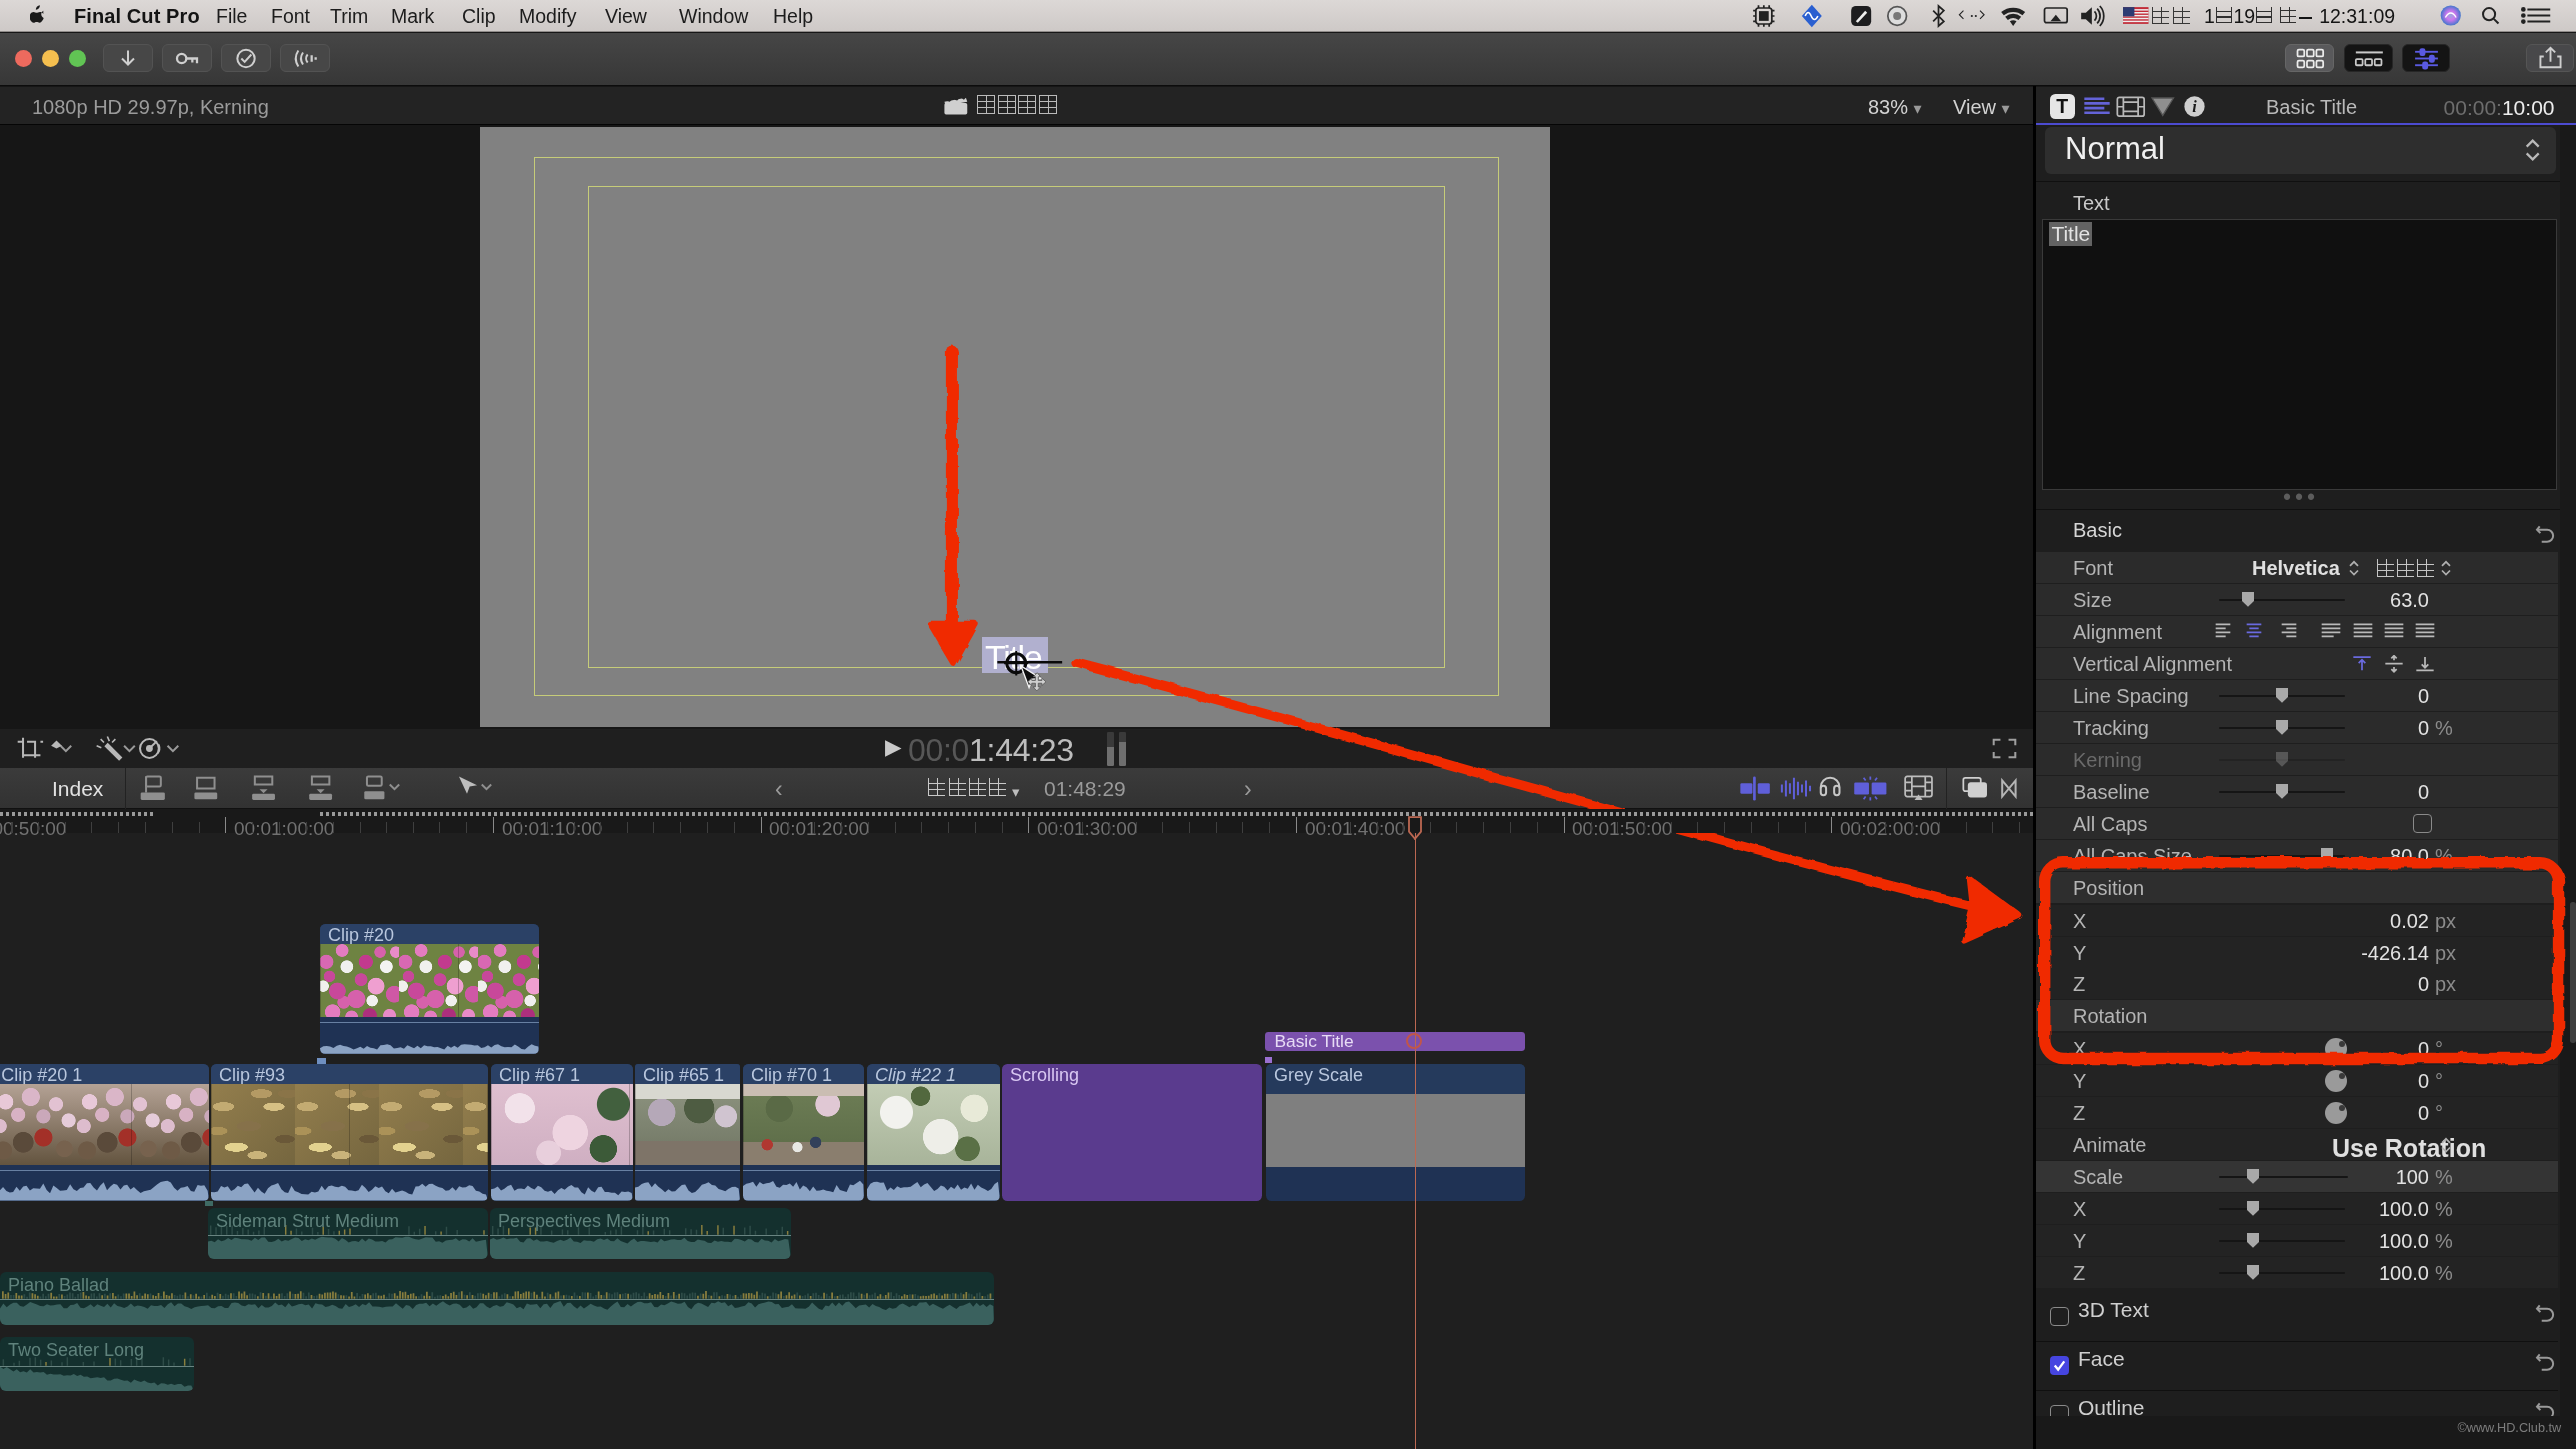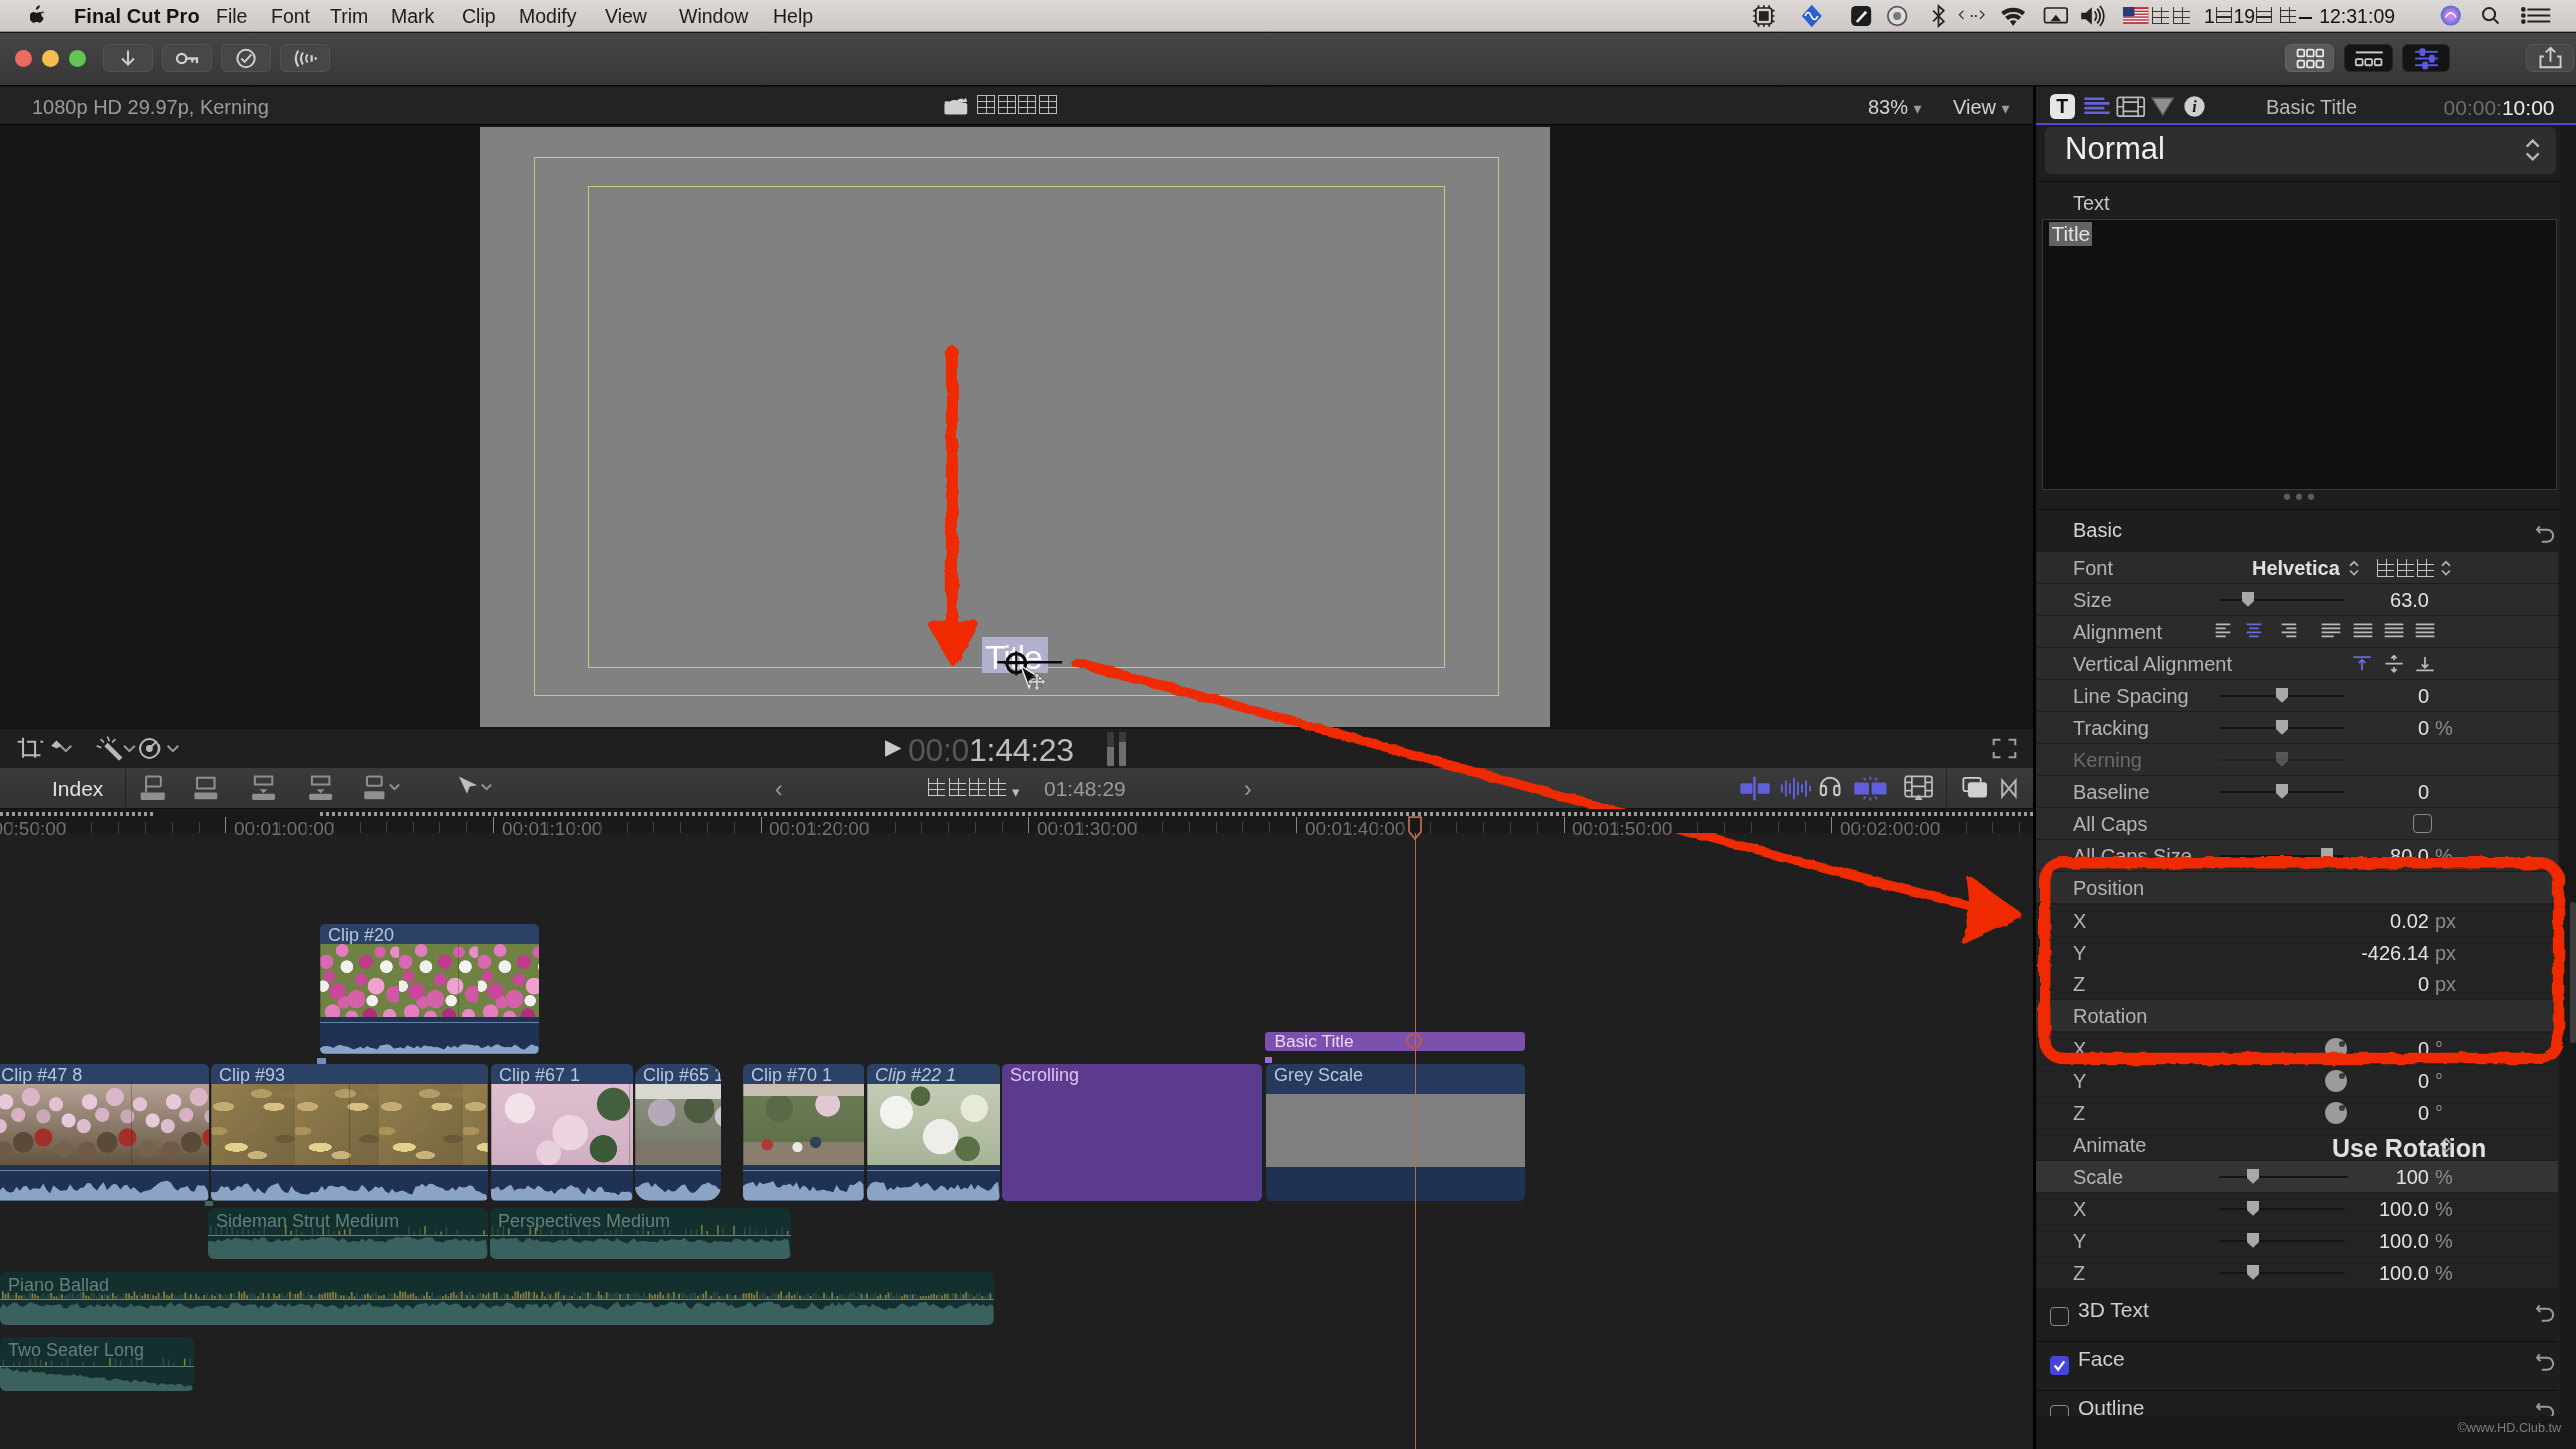--- a/index.html
+++ b/index.html
@@ -451,21 +451,21 @@
           <div class="abs" style="left:0;top:0;width:100%;height:100%;background:repeating-linear-gradient(90deg,rgba(0,0,0,.22) 0 1.3px,transparent 1.3px 138px)"></div>
         </div>
   <div class="abs" style="left:0;top:98px;width:100%;height:1.3px;background:#7a93b5;opacity:.8"></div>
   <svg class="abs" style="left:0;top:117px" width="219" height="12.7" viewBox="0 0 326 19" preserveAspectRatio="none">
     <polygon points="0,19 0,10.9 5,8.0 10,7.4 15,8.2 20,10.4 25,7.1 30,5.8 35,7.5 40,8.1 45,10.2 50,12.7 55,10.9 60,8.7 65,11.7 70,7.5 75,10.1 80,11.0 85,12.6 90,6.4 95,6.1 100,5.0 105,6.4 110,11.1 115,10.6 120,9.3 125,11.5 130,6.3 135,8.7 140,11.0 145,7.1 150,10.7 155,6.2 160,8.0 165,8.0 170,9.4 175,8.9 180,10.9 185,12.6 190,7.3 195,10.0 200,7.0 205,10.1 210,5.7 215,4.7 220,5.3 225,5.5 230,6.9 235,6.3 240,10.4 245,9.3 250,6.5 255,9.9 260,6.0 265,4.8 270,7.9 275,9.2 280,9.1 285,9.5 290,5.3 295,8.2 300,11.8 305,12.6 310,8.4 315,4.9 320,7.3 325,8.1 326,19" fill="#8ba3c4"></polygon>
         </svg>
 </div>
       <div class="abs" style="left:317px;top:225px;width:8.7px;height:6px;background:#6f8fc0"></div>
 <div class="abs" style="left:-6.7px;top:231px;width:216px;height:137px;border-radius:5.4px;overflow:hidden;background:#1f3254;">
   <div class="abs" style="left:0;top:0;width:100%;height:20px;background:#2b4166;">
-    <div class="abs" style="left:8px;top:0.7px;font-size:18px;color:#b9c7de;white-space:nowrap">Clip #47 8</div>
+    <div class="abs" style="left:8px;top:0.7px;font-size:18px;color:#b9c7de;white-space:nowrap">Clip #20 1</div>
         </div>
   <div class="abs" style="left:0;top:20px;width:100%;height:81px;overflow:hidden;">
           <div class="abs" style="left:0;top:0;width:100%;height:100%;background-color:#a89484;background-image:radial-gradient(circle at 15% 22%, #e8c8d8 0 7.4px, transparent 8px),radial-gradient(circle at 45% 16%, #dab6c8 0 8.7px, transparent 9.4px),radial-gradient(circle at 75% 25%, #e2c2d2 0 6.7px, transparent 7.4px),radial-gradient(circle at 30% 38%, #d8b2c4 0 6.7px, transparent 7.4px),radial-gradient(circle at 90% 45%, #e5cbd9 0 6.7px, transparent 7.4px),radial-gradient(circle at 8% 52%, #ddbccd 0 6.7px, transparent 7.4px),radial-gradient(circle at 60% 40%, #caa8ba 0 6.7px, transparent 7.4px),radial-gradient(circle at 60% 66%, #a33028 0 8.7px, transparent 9.4px),radial-gradient(circle at 36% 72%, #5a4a3a 0 10px, transparent 10.7px),radial-gradient(circle at 12% 82%, #6e5a46 0 8.7px, transparent 9.4px),radial-gradient(circle at 85% 80%, #77624e 0 8px, transparent 8.7px),linear-gradient(#b4a295, #63543f);background-size:84px 81px;"></div>
           <div class="abs" style="left:0;top:0;width:100%;height:100%;background:repeating-linear-gradient(90deg,rgba(0,0,0,.22) 0 1.3px,transparent 1.3px 138px)"></div>
         </div>
   <div class="abs" style="left:0;top:106px;width:100%;height:1.3px;background:#7a93b5;opacity:.8"></div>
   <svg class="abs" style="left:0;top:113px" width="216" height="23.5" viewBox="0 0 322 35" preserveAspectRatio="none">
     <polygon points="0,35 0,23.0 5,24.0 10,20.3 15,14.9 20,20.8 25,23.2 30,22.4 35,14.5 40,20.5 45,14.1 50,13.0 55,20.2 60,16.9 65,17.1 70,17.6 75,9.5 80,19.5 85,24.1 90,12.5 95,16.2 100,20.4 105,20.0 110,19.3 115,10.7 120,18.3 125,20.8 130,16.5 135,15.5 140,9.3 145,8.8 150,15.6 155,20.1 160,12.6 165,7.8 170,19.9 175,14.0 180,10.0 185,11.7 190,18.5 195,12.6 200,11.5 205,18.8 210,15.0 215,19.7 220,23.8 225,21.1 230,20.1 235,18.9 240,14.9 245,10.8 250,7.6 255,6.2 260,5.5 265,8.2 270,16.0 275,20.6 280,15.9 285,15.3 290,13.3 295,20.9 300,22.1 305,12.1 310,13.2 315,12.2 320,20.5 322,35" fill="#8ba3c4"></polygon>
         </svg>
 </div>
@@ -488,21 +488,21 @@
         </div>
   <div class="abs" style="left:0;top:20px;width:100%;height:81px;overflow:hidden;">
           <div class="abs" style="left:0;top:0;width:100%;height:100%;background-color:#e3c3d3;background-image:radial-gradient(circle at 20% 30%, #f2e2ea 0 14.8px, transparent 15.4px),radial-gradient(circle at 55% 60%, #eed4e0 0 17.4px, transparent 18px),radial-gradient(circle at 85% 25%, #42603e 0 16px, transparent 17px),radial-gradient(circle at 78% 80%, #3c5a38 0 13.4px, transparent 14px),radial-gradient(circle at 40% 85%, #e8cfdc 0 12px, transparent 12.7px),linear-gradient(#dfbfcf,#cfafc2);background-size:144px 81px;"></div>
           <div class="abs" style="left:0;top:0;width:100%;height:100%;background:repeating-linear-gradient(90deg,rgba(0,0,0,.22) 0 1.3px,transparent 1.3px 138px)"></div>
         </div>
   <div class="abs" style="left:0;top:106px;width:100%;height:1.3px;background:#7a93b5;opacity:.8"></div>
   <svg class="abs" style="left:0;top:113px" width="142" height="23.5" viewBox="0 0 212 35" preserveAspectRatio="none">
     <polygon points="0,35 0,18.1 5,17.0 10,14.2 15,20.2 20,17.4 25,13.4 30,11.7 35,20.5 40,17.6 45,17.0 50,18.2 55,12.7 60,16.4 65,18.8 70,13.2 75,15.2 80,20.3 85,21.9 90,20.1 95,25.2 100,19.8 105,16.2 110,19.0 115,14.5 120,11.9 125,15.8 130,15.5 135,22.8 140,26.1 145,15.2 150,20.5 155,23.2 160,15.3 165,14.5 170,22.3 175,22.5 180,23.6 185,23.6 190,27.0 195,21.5 200,22.4 205,21.6 210,24.0 212,35" fill="#8ba3c4"></polygon>
         </svg>
 </div>
-<div class="abs" style="left:635px;top:231px;width:86px;height:137px;border-radius:15px;overflow:hidden;background:#1f3254;">
+<div class="abs" style="left:635px;top:231px;width:105px;height:137px;border-radius:3px;overflow:hidden;background:#1f3254;">
   <div class="abs" style="left:0;top:0;width:100%;height:20px;background:#2b4166;">
     <div class="abs" style="left:8px;top:0.7px;font-size:18px;color:#b9c7de;white-space:nowrap">Clip #65 1</div>
         </div>
   <div class="abs" style="left:0;top:20px;width:100%;height:81px;overflow:hidden;">
           <div class="abs" style="left:0;top:0;width:100%;height:100%;background-color:#9aa08e;background-image:linear-gradient(#d8d8d0 0 18%, transparent 18%),radial-gradient(circle at 25% 35%, #b5a8b8 0 13.4px, transparent 14px),radial-gradient(circle at 60% 30%, #4e5c42 0 14.8px, transparent 15.4px),radial-gradient(circle at 85% 40%, #d0c4d0 0 10.7px, transparent 11.4px),linear-gradient(0deg,#7e7468 0 30%, transparent 30%),linear-gradient(#8e9480,#6e7462);background-size:107px 81px;"></div>
           <div class="abs" style="left:0;top:0;width:100%;height:100%;background:repeating-linear-gradient(90deg,rgba(0,0,0,.22) 0 1.3px,transparent 1.3px 138px)"></div>
         </div>
   <div class="abs" style="left:0;top:106px;width:100%;height:1.3px;background:#7a93b5;opacity:.8"></div>
   <svg class="abs" style="left:0;top:113px" width="105" height="23.5" viewBox="0 0 157 35" preserveAspectRatio="none">
     <polygon points="0,35 0,15.6 5,14.6 10,10.6 15,8.4 20,7.9 25,15.1 30,9.3 35,14.7 40,18.3 45,22.6 50,18.1 55,21.7 60,21.2 65,16.2 70,12.1 75,11.0 80,20.2 85,23.7 90,22.2 95,17.4 100,11.7 105,10.2 110,7.8 115,11.8 120,12.6 125,17.8 130,19.3 135,21.4 140,17.4 145,14.9 150,14.6 155,17.0 157,35" fill="#8ba3c4"></polygon>

